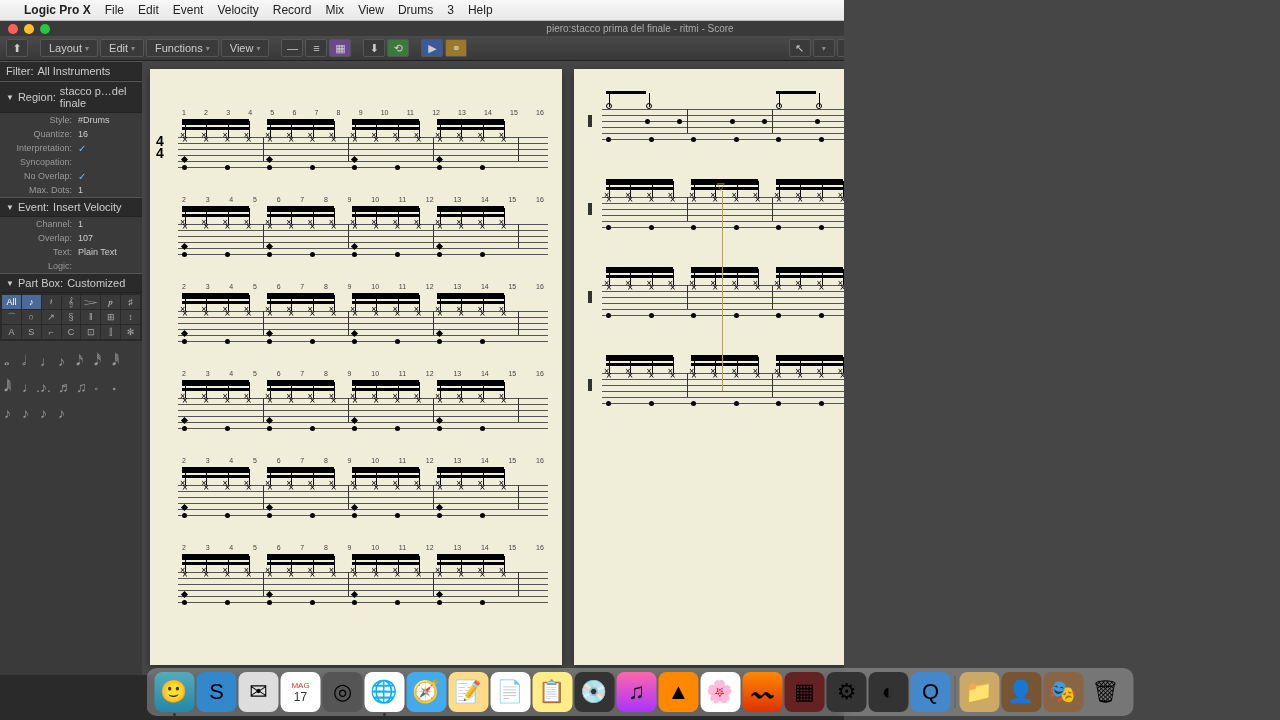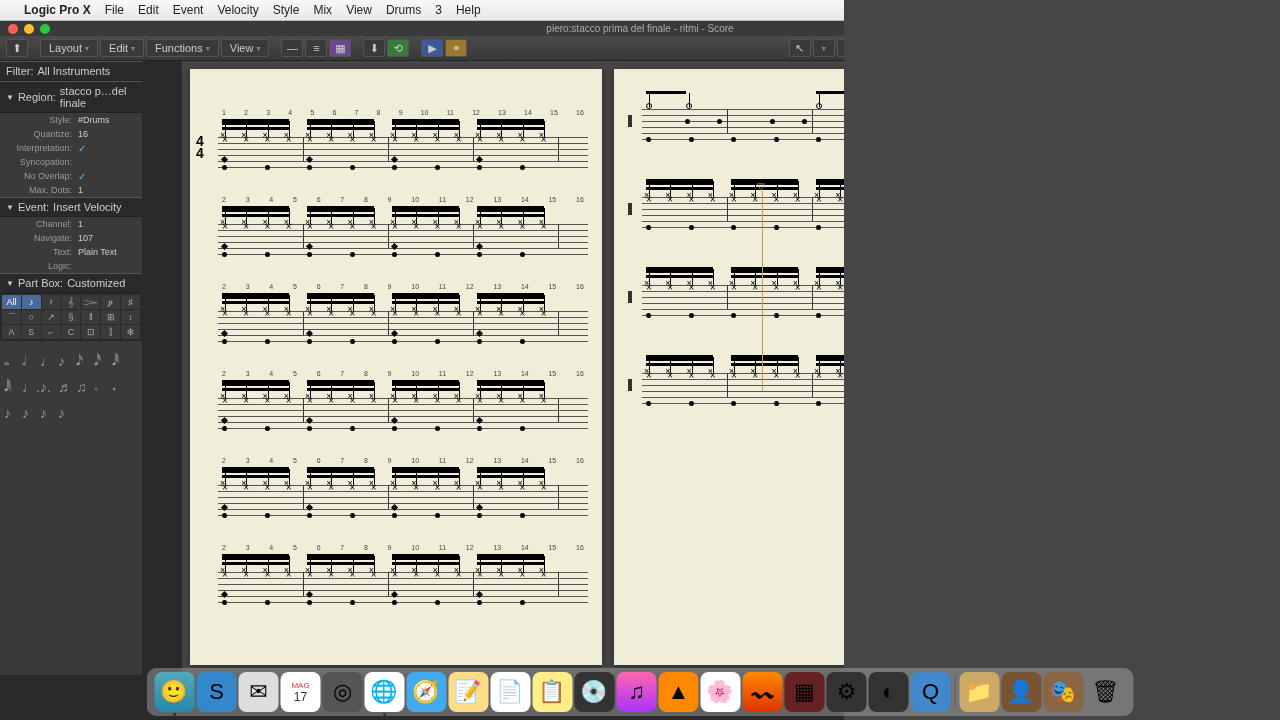--- a/index.html
+++ b/index.html
@@ -25,21 +25,21 @@
 .toolbar .btn.icon { padding:2px 4px; width:22px; justify-content:center; }
 .toolbar .btn.active { background:#6a4a8a; }
 .toolbar .btn.green { background:#3a7a3a; }
 .toolbar .btn.blue { background:#3a5a9a; }
 .toolbar .btn.yellow { background:#9a7a2a; }
 .toolbar .sep { width:8px; }
 .toolbar .flex { flex:1; }
 .arrow-down { font-size:8px; color:#888; }
 
 
-.main { display:flex; height: 614px; gap: 40px; }
+.main { display:flex; height: 614px; }
 
 
 .sidebar { width: 142px; background:#3a3a3a; color:#ccc; font-size:10px; overflow:hidden; }
 .side-header { background:#2a2a2a; padding:3px 6px; font-size:11px; border-top:1px solid #555; border-bottom:1px solid #222; display:flex; align-items:center; gap:4px; }
 .side-header .tri { font-size:8px; }
 .side-row { display:flex; padding:2px 6px; align-items:center; height:14px; }
 .side-row .label { flex:1; text-align:right; color:#999; font-size:9px; padding-right:6px; }
 .side-row .value { width:58px; color:#ccc; font-size:9px; }
 .side-row .check { color:#6bf; font-size:10px; }
 .partbox-grid { display:grid; grid-template-columns: repeat(7, 1fr); gap:1px; padding:2px; background:#2a2a2a; }
@@ -82,21 +82,21 @@
 </head>
 <body>
 
 <div class="menubar">
   <span class="apple"></span>
   <span class="app">Logic Pro X</span>
   <span>File</span>
   <span>Edit</span>
   <span>Event</span>
   <span>Velocity</span>
-  <span>Style</span>
+  <span>Record</span>
   <span>Mix</span>
   <span>View</span>
   <span>Drums</span>
   <span>3</span>
   <span>Help</span>
   <div class="spacer"></div>
   <div class="status">
     <span>◉</span>
     <span style="color:#3a8ad6">◆</span>
     <span>▭</span>
@@ -204,21 +204,21 @@
     <div class="side-header">
       <span class="tri">▼</span>
       <span>Event:</span>
       <span>Insert Velocity</span>
     </div>
     <div class="side-row">
         <span class="label">Channel:</span>
         <span class="value">1</span>
       </div>
     <div class="side-row">
-        <span class="label">Navigate:</span>
+        <span class="label">Overlap:</span>
         <span class="value">107</span>
       </div>
     <div class="side-row">
         <span class="label">Text:</span>
         <span class="value">Plain Text</span>
       </div>
     <div class="side-row">
         <span class="label">Logic:</span>
         <span class="value"></span>
       </div>

